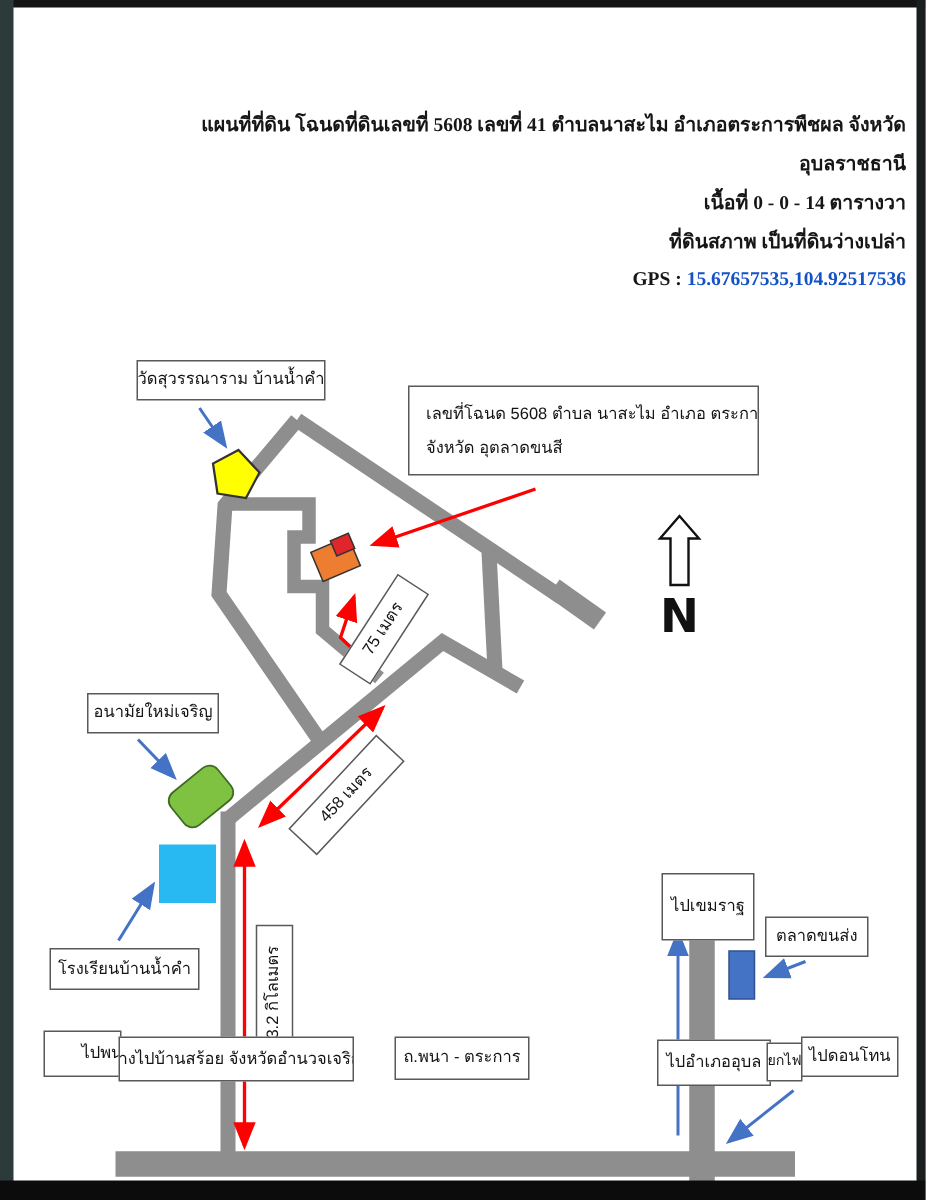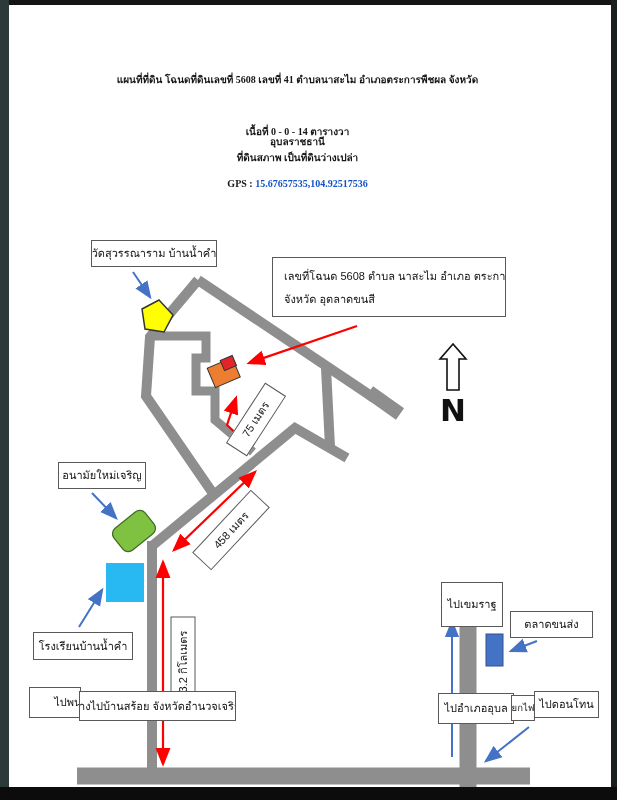--- a/index.html
+++ b/index.html
@@ -6,23 +6,23 @@
   .stage{position:relative;width:617px;height:800px;background:#ffffff;overflow:hidden;
          font-family:"Liberation Sans",sans-serif;}
   
   .edge{position:absolute;}
   .edge.top{left:0;top:0;width:617px;height:5px;background:#141414;}
   .edge.left{left:0;top:0;width:9px;height:800px;background:#2c3a39;}
   .edge.right{left:611px;top:0;width:6px;height:800px;background:#1b1e1e;}
   .edge.bottom{left:0;top:787px;width:617px;height:13px;background:#0c0c0c;}
 
   
-  .title-line{position:absolute;left:19px;width:557px;text-align:center;color:#161616;
-              font-family:"Liberation Serif",serif;font-weight:600;font-size:10px;}
-  .t1{top:72px;} .t2{top:98px;margin-top:36px;} .t3{top:124px;} .t4{top:150px;} .t5{top:178px;}
+  .title-line{position:absolute;left:47px;width:557px;text-align:right;color:#161616;
+              font-family:"Liberation Serif",serif;font-weight:600;font-size:13px;}
+  .t1{top:72px;} .t2{top:98px;} .t3{top:124px;} .t4{top:150px;} .t5{top:178px;}
   .gps-link{color:#1352c8;cursor:pointer;}
 
   
   .lbl{position:absolute;box-sizing:border-box;background:#ffffff;border:1px solid #595959;
        color:#141414;font-size:11px;display:flex;align-items:center;justify-content:center;
        text-align:center;white-space:nowrap;overflow:hidden;line-height:1.1;}
   .lbl.two{display:block;text-align:left;padding:7px 0 0 11px;white-space:normal;}
   .lbl.two .ln{display:block;line-height:23px;white-space:nowrap;}
   .rot57{transform:rotate(-57deg);} .rot47{transform:rotate(-47deg);} .rot90{transform:rotate(-90deg);}
 
@@ -105,24 +105,25 @@
   <div class="lbl" style="left:33px;top:632px;width:100px;height:28px;">โรงเรียนบ้านน้ำคำ</div>
 
   <div class="lbl rot47" style="left:188px;top:517px;width:86px;height:26px;">458 เมตร</div>
 
   <div class="lbl rot90" style="left:138px;top:649px;width:90px;height:25px;">3.2 กิโลเมตร</div>
 
   <div class="lbl" style="left:29px;top:687px;width:52px;height:31px;padding-left:32px;">ไปพนา</div>
 
   <div class="lbl" style="left:79px;top:691px;width:157px;height:30px;">ทางไปบ้านสร้อย จังหวัดอำนวจเจริญ</div>
 
+  <div class="lbl" style="left:263px;top:691px;width:90px;height:29px;">ถ.พนา - ตระการ</div>
 
   <div class="lbl" style="left:441px;top:582px;width:62px;height:45px;">ไปเขมราฐ</div>
 
-  <div class="lbl" style="left:510px;top:611px;width:83px;height:27px;">ตลาดขนส่ง</div>
+  <div class="lbl" style="left:510px;top:611px;width:69px;height:27px;">ตลาดขนส่ง</div>
 
   <div class="lbl" style="left:438px;top:693px;width:76px;height:31px;text-align:right;">ไปอำเภออุบล</div>
 
   <div class="lbl" style="left:511px;top:695px;width:24px;height:26px;font-size:9.5px;">ยกไฟ</div>
 
   <div class="lbl" style="left:534px;top:691px;width:65px;height:27px;">ไปดอนโทน</div>
 
   <div class="title-line t1">แผนที่ที่ดิน โฉนดที่ดินเลขที่ 5608 เลขที่ 41  ตำบลนาสะไม   อำเภอตระการพืชผล  จังหวัด</div>
   <div class="title-line t2">อุบลราชธานี</div>
   <div class="title-line t3">เนื้อที่ 0 - 0 - 14 ตารางวา</div>

